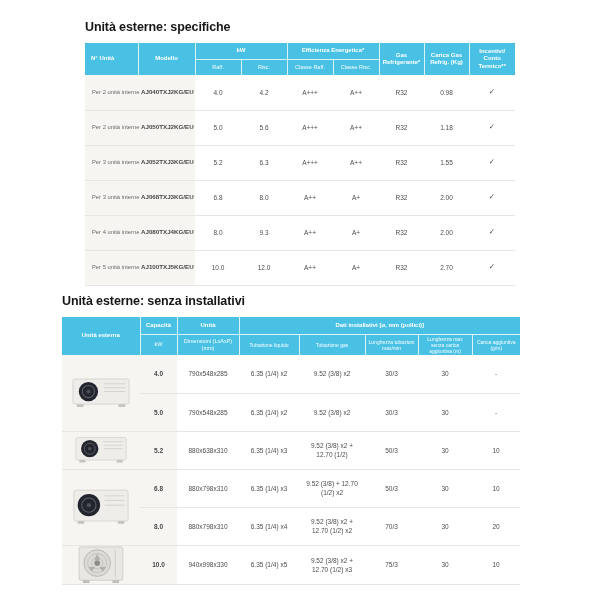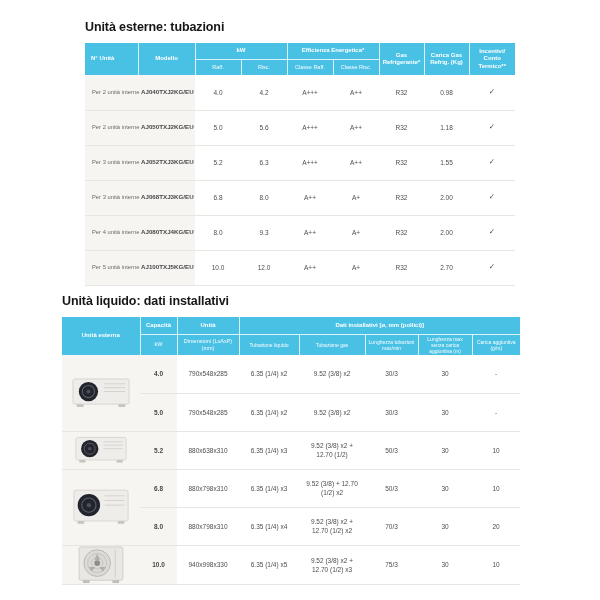--- a/index.html
+++ b/index.html
@@ -39,21 +39,21 @@
   .t1 td.c2 { font-weight:bold; color:#474747; font-size:6.2px; }
   .t2 td.cap { font-weight:bold; color:#474747; }
   td.check { font-size:7.5px; color:#4d4d4d; }
   td.imgcell { padding:0; }
   td.imgcell svg { display:block; margin:0 auto; }
 </style>
 </head>
 <body>
 
 <div class="sec" id="sec1">
-  <h2 class="title">Unità esterne: tubazioni</h2>
+  <h2 class="title">Unità esterne: specifiche</h2>
   <table class="t1">
     <colgroup>
       <col style="width:53px">
         <col style="width:57px">
         <col style="width:46px">
         <col style="width:46px">
       <col style="width:46px">
         <col style="width:46px">
         <col style="width:45px">
         <col style="width:45px">
@@ -150,21 +150,21 @@
         <td>A+</td>
         <td>R32</td>
         <td>2.70</td>
         <td class="check">✓</td>
       </tr>
     </tbody>
   </table>
 </div>
 
 <div class="sec" id="sec2">
-  <h2 class="title">Unità liquido: dati installativi</h2>
+  <h2 class="title">Unità esterne: senza installativi</h2>
   <table class="t2">
     <colgroup>
       <col style="width:78px">
         <col style="width:37px">
         <col style="width:62px">
         <col style="width:60px">
       <col style="width:66px">
         <col style="width:53px">
         <col style="width:54px">
         <col style="width:48px">

